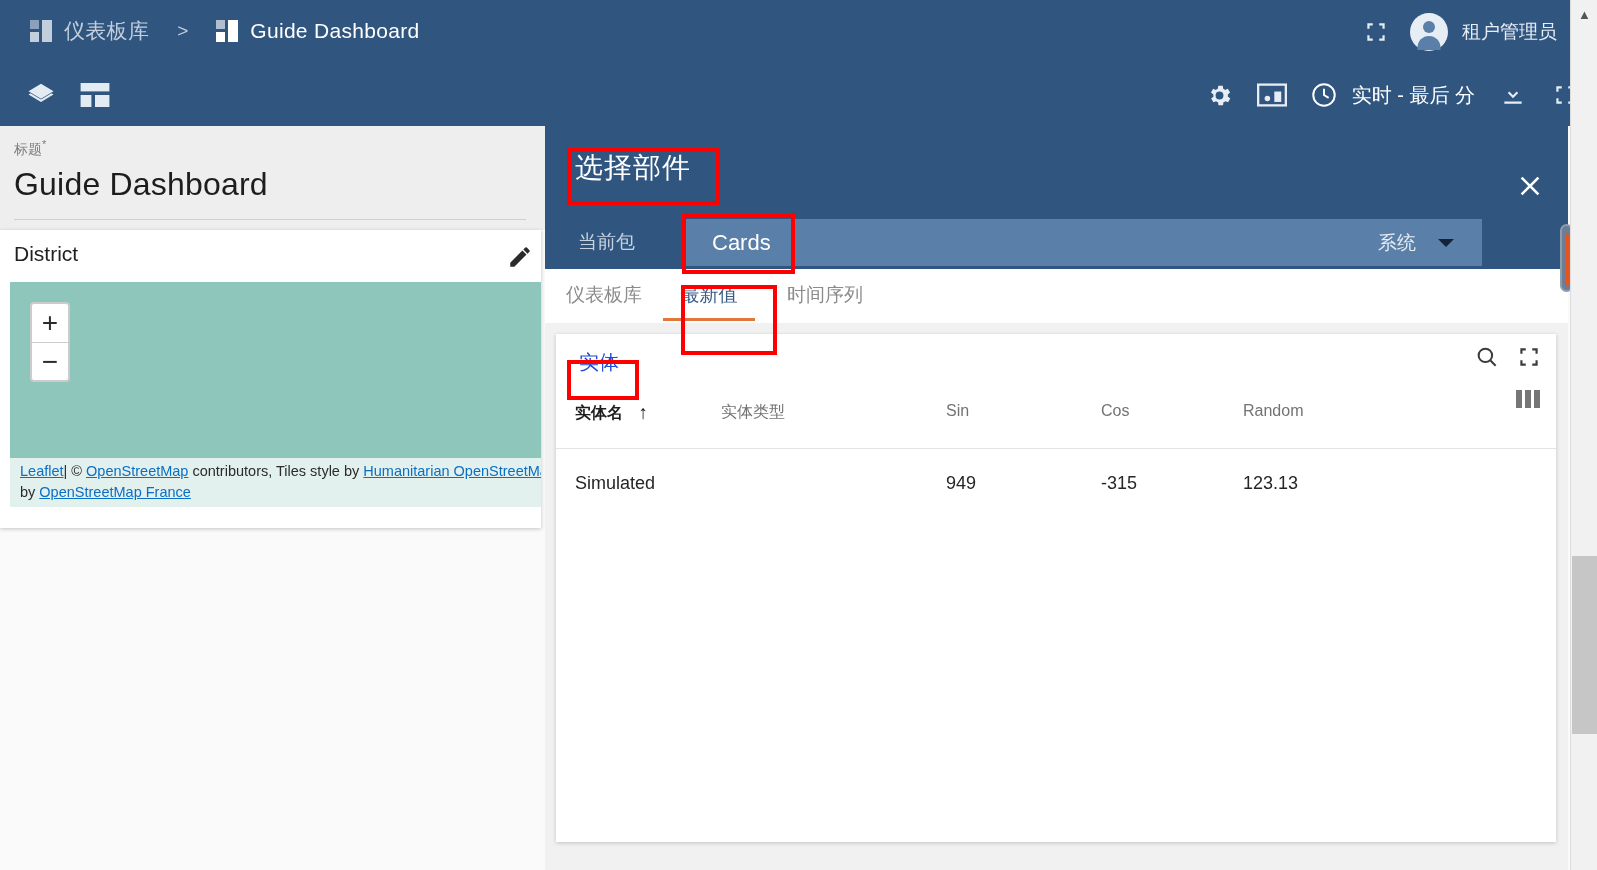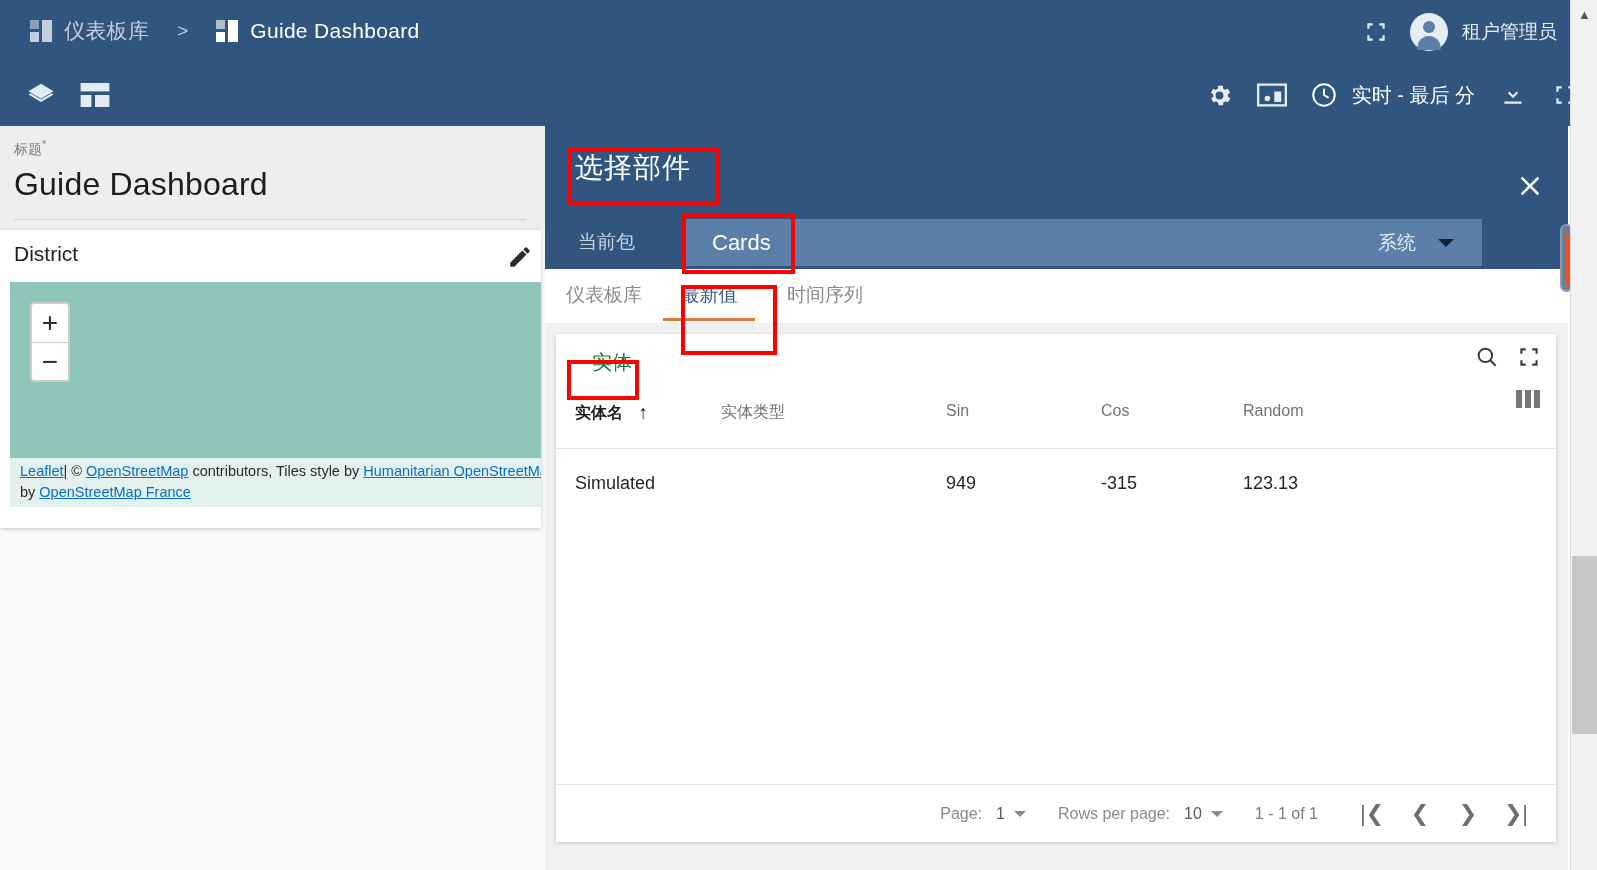--- a/index.html
+++ b/index.html
@@ -139,21 +139,21 @@
   .dlg-body {
     position: absolute; left: 0; top: 197px; width: 100%; height: 547px;
     background: #f1f1f1; padding: 11px 12px 0 11px;
   }
   .datacard {
     width: 100%; height: 508px; background: #ffffff;
     box-shadow: 0 1px 4px rgba(0,0,0,.2);
     position: relative; overflow: hidden;
   }
   .dc-head { position: relative; height: 56px; }
-  .dc-title { position: absolute; left: 36px; top: 15px; font-size: 20px; color: #15803d; }
+  .dc-title { position: absolute; left: 23px; top: 15px; font-size: 20px; color: #1d4ed8; }
   .dc-actions { position: absolute; right: 14px; top: 10px; display: flex; align-items: center; gap: 16px; }
   .dc-ic { width: 26px; height: 26px; color: #3c3c3c; cursor: pointer; }
   .col-toggle { position: absolute; right: 16px; top: 56px; display: flex; gap: 3px; cursor: pointer; }
   .col-toggle i { display:block; width: 6px; height: 18px; background: #767676; }
 
   table.tbl { width: 100%; border-collapse: collapse; table-layout: fixed; }
   table.tbl th {
     text-align: left; font-size: 16px; color: #737373; font-weight: normal;
     padding: 12px 0 24px 0; vertical-align: top;
   }
@@ -393,37 +393,20 @@
             <tr>
               <td class="c1">Simulated</td>
               <td class="c2"></td>
               <td class="c3">949</td>
               <td class="c4">-315</td>
               <td class="c5">123.13</td>
             </tr>
           </tbody>
         </table>
 
-        <div class="paginator">
-          <span class="pg-label">Page:</span>
-          <span class="pg-select">
-            <span>1</span>
-            <span class="pg-caret"></span>
-          </span>
-          <span class="pg-label">Rows per page:</span>
-          <span class="pg-select">
-            <span>10</span>
-            <span class="pg-caret"></span>
-          </span>
-          <span class="pg-range">1 - 1 of 1</span>
-          <span class="pg-nav">|❮</span>
-          <span class="pg-nav">❮</span>
-          <span class="pg-nav">❯</span>
-          <span class="pg-nav">❯|</span>
-        </div>
       </div>
     </div>
   </div>
 
   <div class="dlg-scroll">
       <i></i>
     </div>
   <div class="page-scroll">
     <div class="ps-up">▲</div>
     <div class="ps-thumb"></div>

